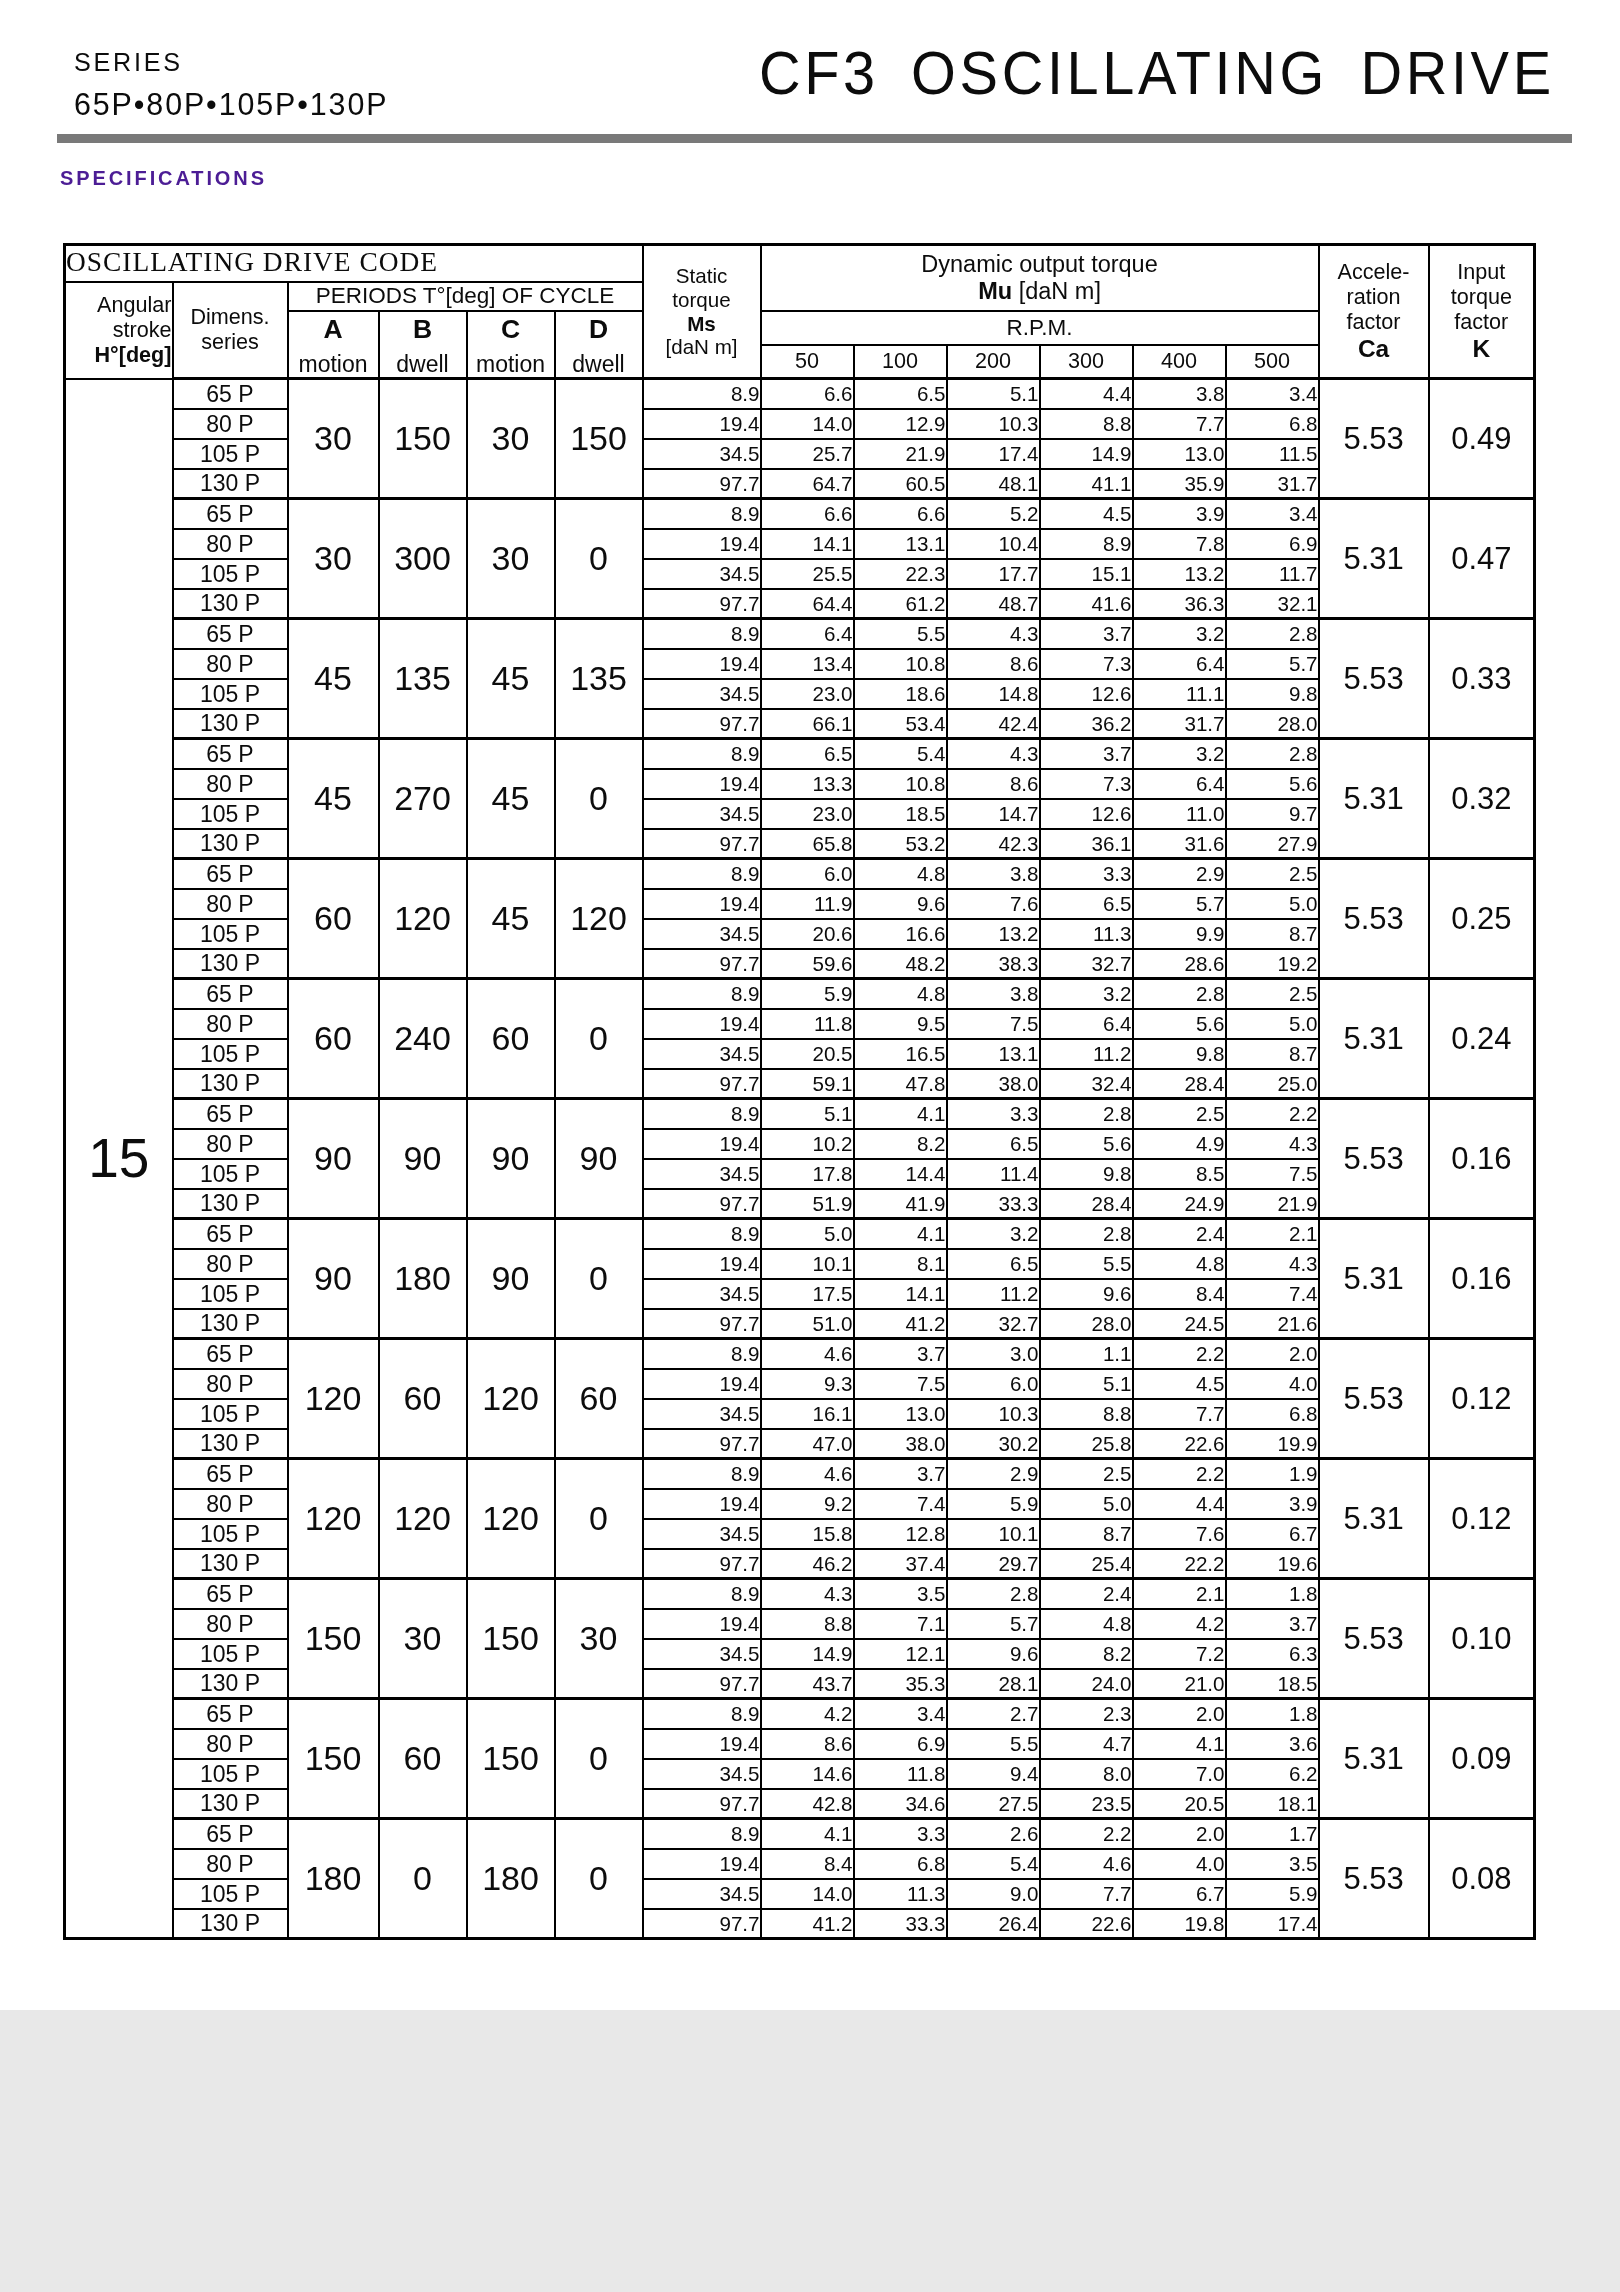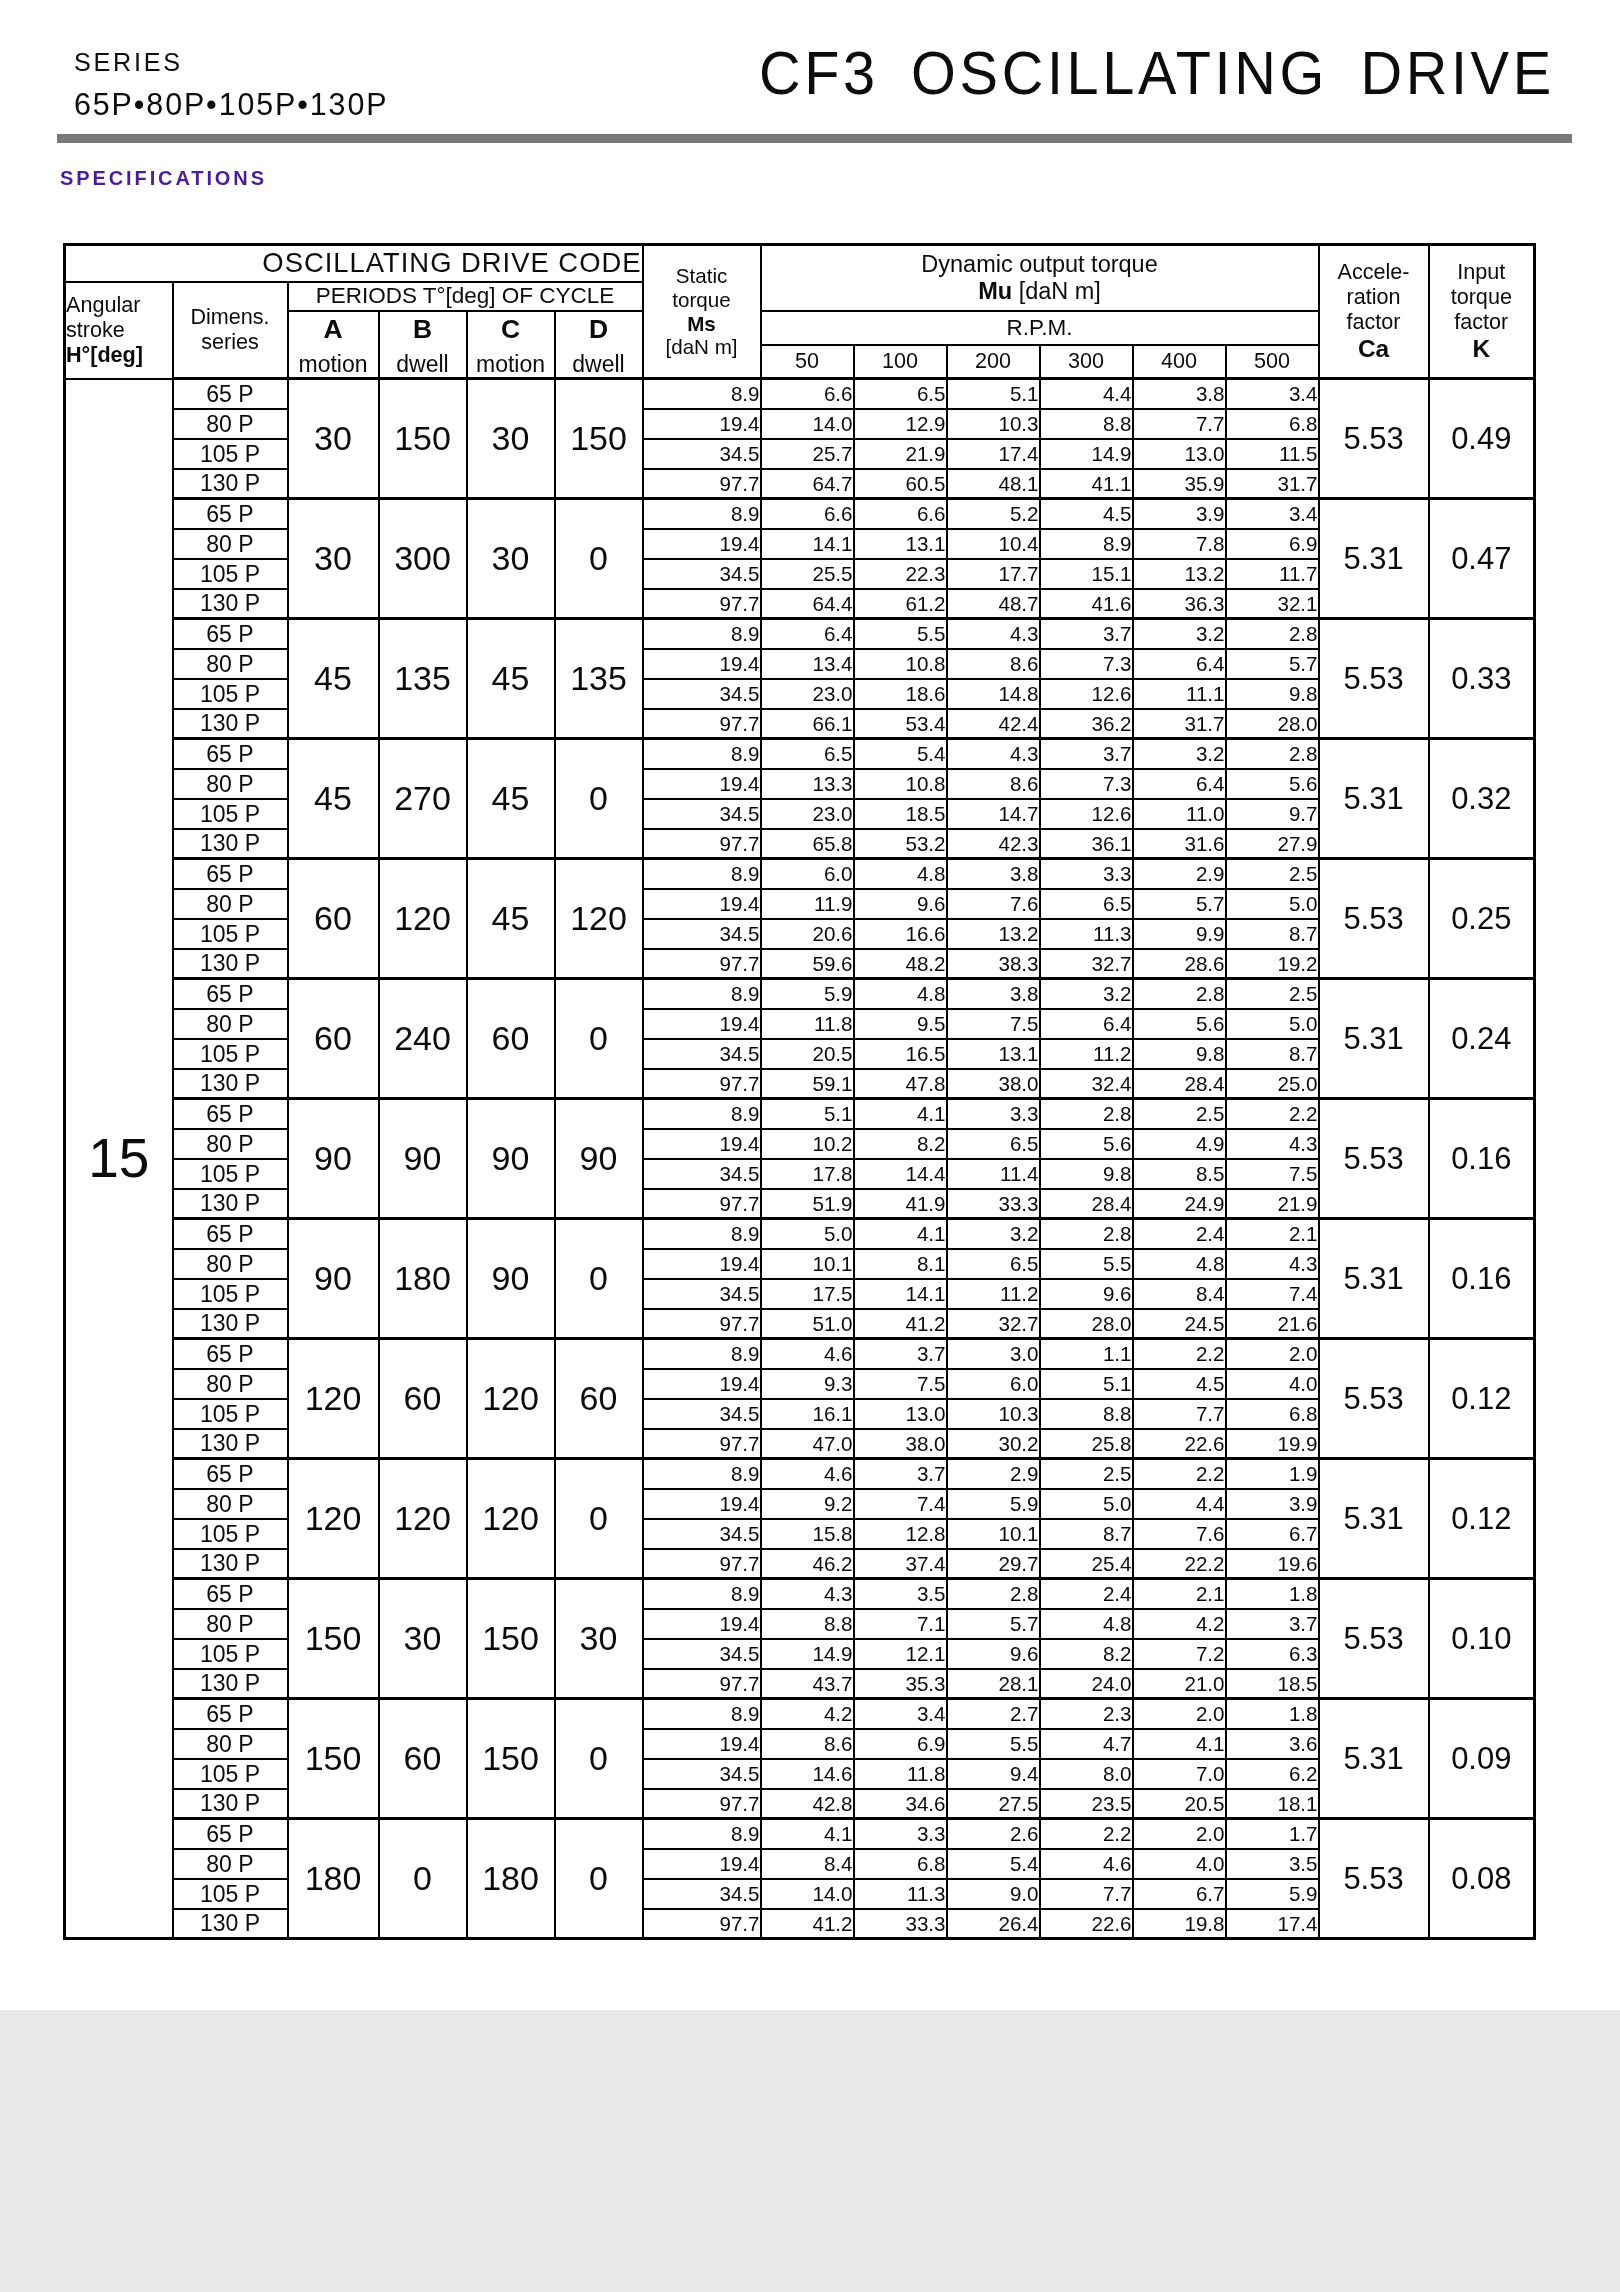--- a/index.html
+++ b/index.html
@@ -21,22 +21,22 @@
   
   .spec-table{position:absolute;left:63px;top:243px;width:1470px;border-collapse:collapse;
               table-layout:fixed;background:#fff;}
   .spec-table th,.spec-table td{border:2px solid #000;padding:0;overflow:hidden;
               font-weight:normal;line-height:1.15;}
   .spec-table{border:3.9px solid #000;}
   thead tr.hr1{height:37px;} thead tr.hr2{height:29px;}
   thead tr.hr3{height:29px;} thead tr.hr4{height:29px;}
   tbody tr{height:30px;}
 
-  .h-drivecode{font-size:27.4px;text-align:right;letter-spacing:1px;}
-  .h-angular{font-size:21.6px;text-align:left;vertical-align:middle;padding-left:5.9px;}
+  .h-drivecode{font-size:27.4px;text-align:left;letter-spacing:1px;font-family:Liberation Serif, serif;}
+  .h-angular{font-size:21.6px;text-align:right;vertical-align:middle;padding-left:5.9px;}
   .h-angular .ln{display:block;}
   .h-angular .ln:last-child{font-weight:bold;}
   .h-dimens{font-size:21.6px;text-align:center;vertical-align:middle;}
   .h-dimens .ln{display:block;}
   .h-periods{font-size:22.5px;text-align:center;}
   .h-letter{text-align:center;vertical-align:top;}
   .h-letter .letter{display:block;font-size:26.5px;font-weight:bold;margin-top:2px;}
   .h-letter .sub{display:block;font-size:23px;margin-top:6.9px;}
   .h-static{font-size:20.6px;text-align:center;vertical-align:middle;}
   .h-static .ln{display:block;}

